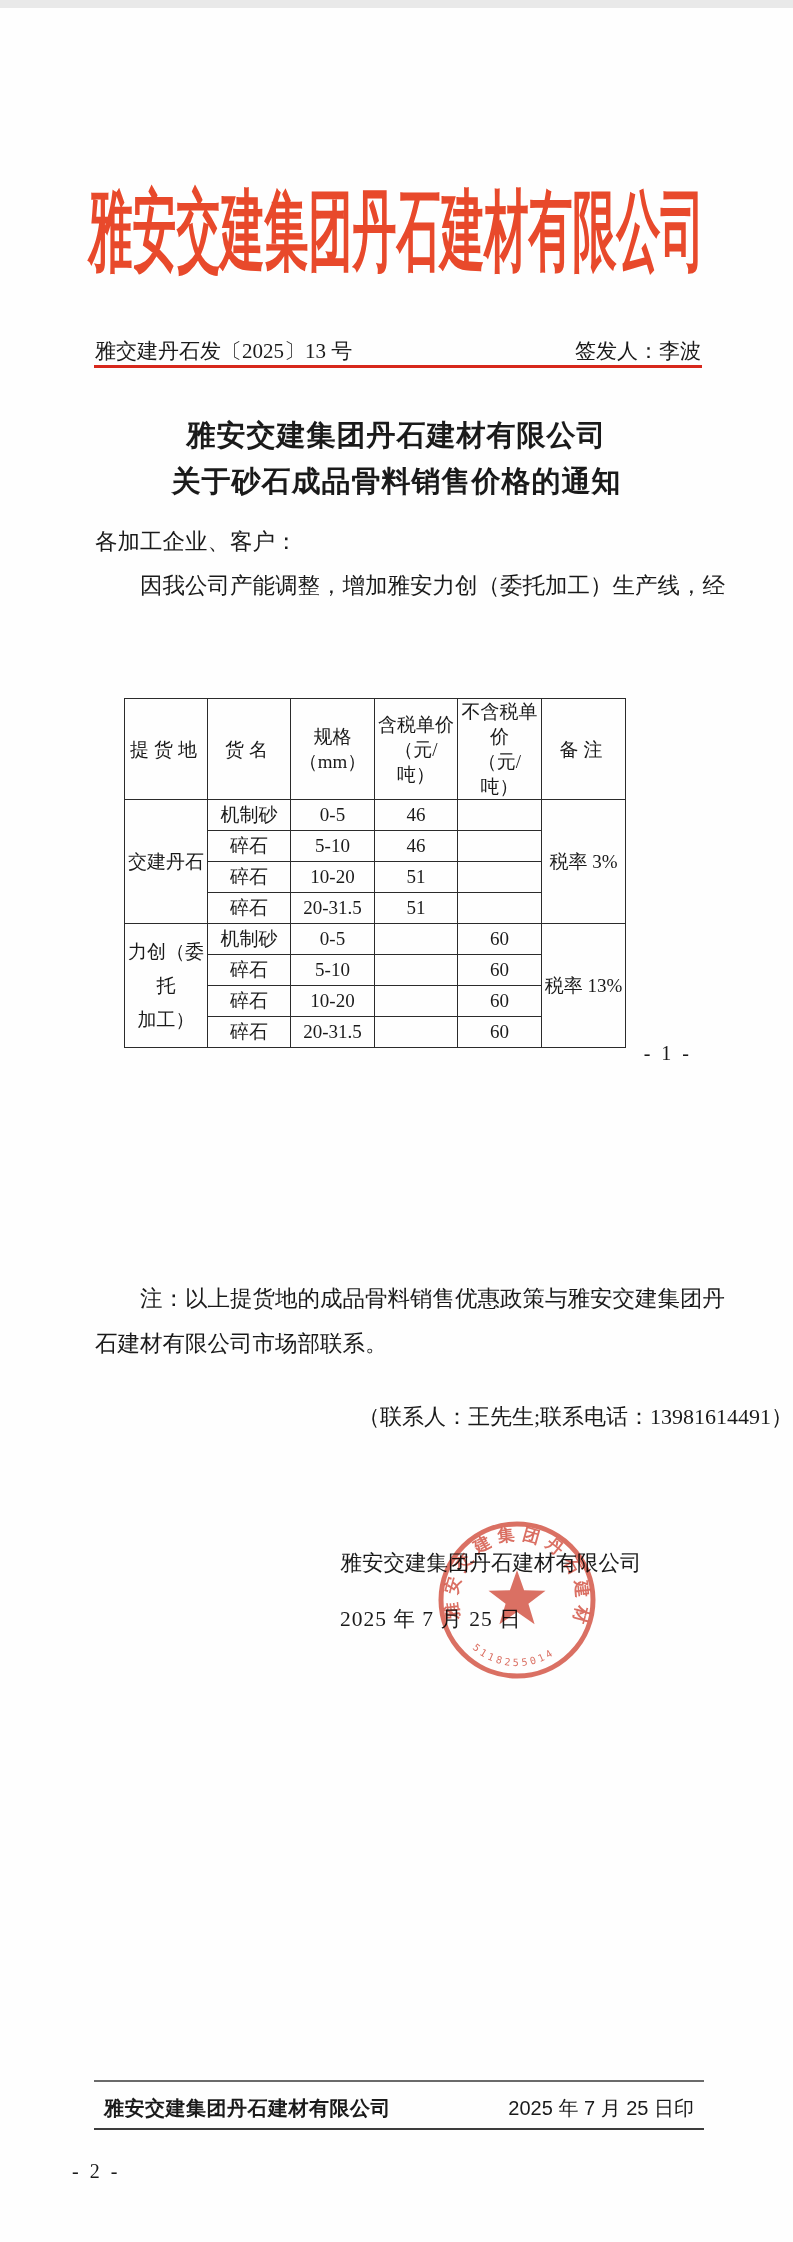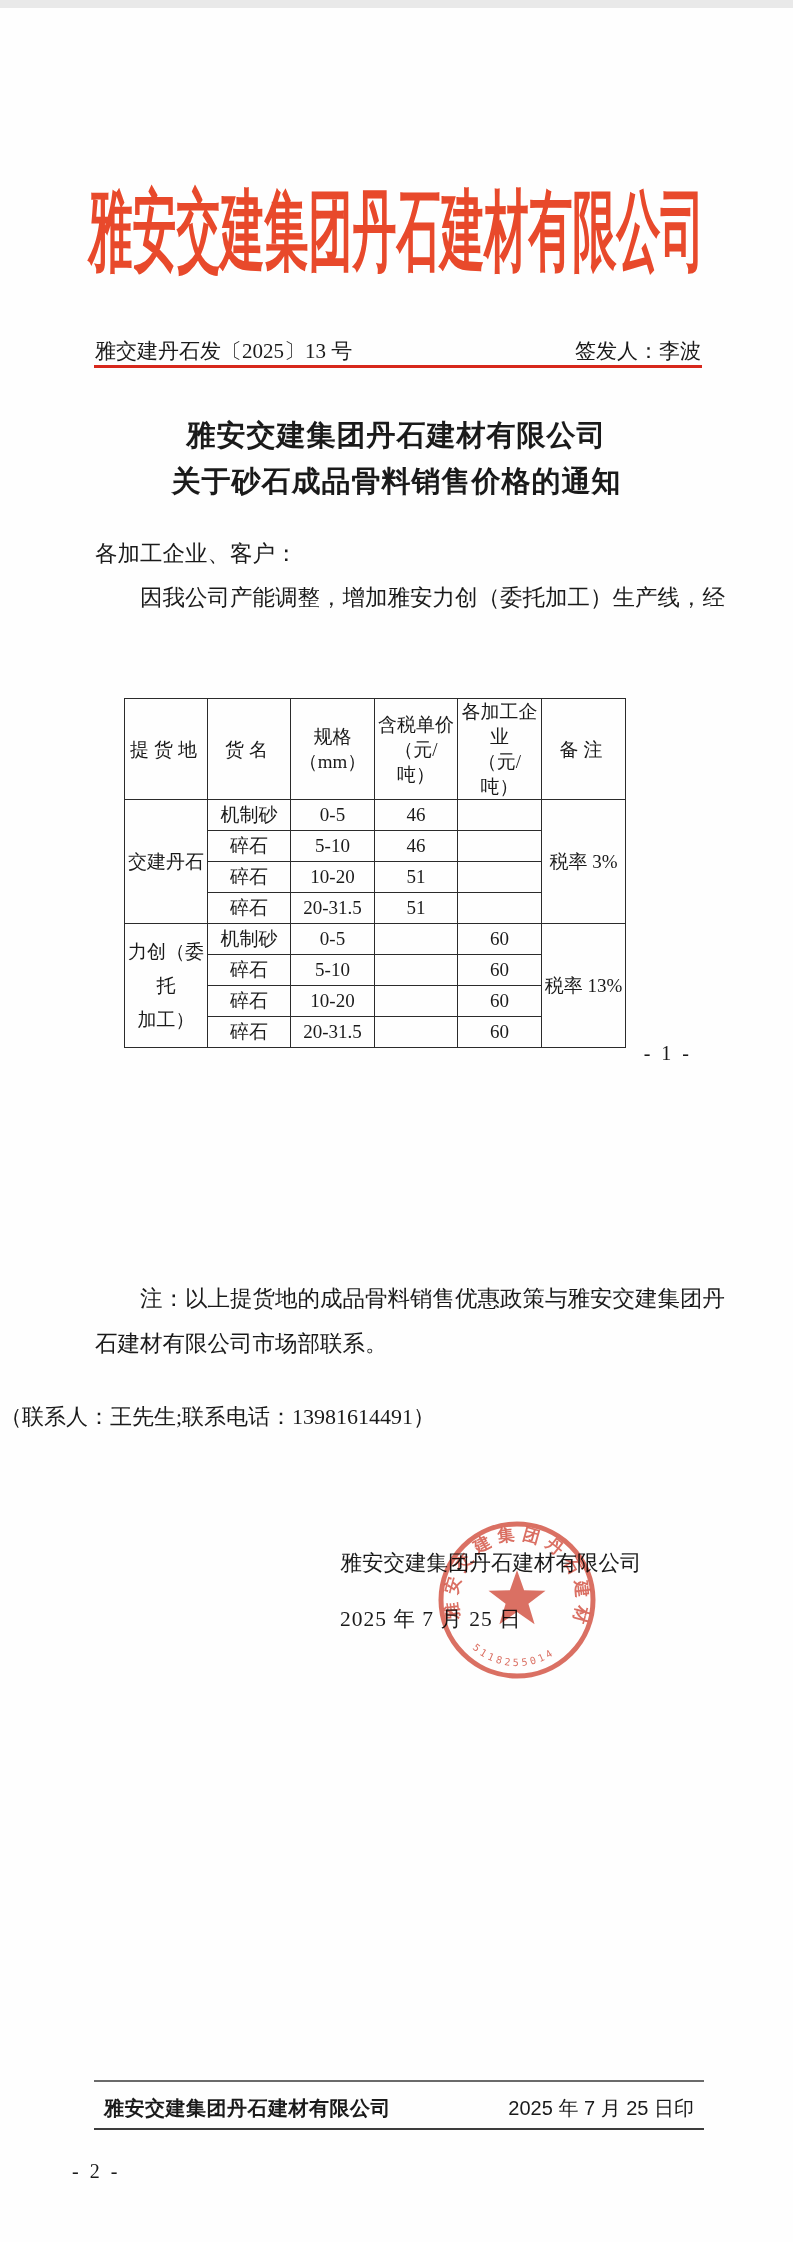--- a/index.html
+++ b/index.html
@@ -32,21 +32,21 @@
   .redrule{top:357px;left:94px;width:608px;height:3px;}
   
   .notice-title{
     top:404px;left:0;width:100%;
     text-align:center;font-weight:bold;font-size:29px;line-height:46px;
     font-family:"Liberation Sans","DejaVu Sans",sans-serif;
     letter-spacing:1px;
   }
   
   .bodytext{
-    top:524px;left:95px;width:612px;
+    top:512px;left:95px;width:612px;
     font-size:22.5px;line-height:44px;white-space:nowrap;
   }
   .indent{padding-left:45px;}
   
   table.price{
     position:absolute;top:690px;left:124px;
     border-collapse:collapse;table-layout:fixed;
     width:471px;
     font-size:19px;
   }
@@ -56,21 +56,21 @@
     height:30px;padding:0 2px;overflow:hidden;
   }
   table.price tr.head td{height:56px;line-height:25px;}
   table.price td.sp{letter-spacing:5px;}
   .pageno1{top:1034px;left:95px;width:597px;text-align:right;font-size:20px;letter-spacing:3px;}
   
   .notetext{
     top:1268px;left:95px;width:616px;
     font-size:22.5px;line-height:45px;white-space:nowrap;
   }
-  .contact{top:1394px;left:0;width:100%;text-align:left;font-size:22px;}
+  .contact{top:1394px;left:0;width:100%;text-align:right;font-size:22px;}
   .sign-company{top:1540px;left:340px;width:302px;text-align:center;font-size:21.5px;white-space:nowrap;}
   .sign-date{top:1596px;left:340px;width:290px;text-align:left;font-size:21.5px;letter-spacing:1px;white-space:nowrap;}
   .sealwrap{top:1507px;left:432px;width:170px;height:170px;mix-blend-mode:multiply;opacity:.88;}
   
   .footrule1{top:2072px;left:94px;width:610px;height:2px;background:#6a6a6a;}
   .footrule2{top:2120px;left:94px;width:610px;height:2px;background:#3d3d3d;}
   .footline{
     top:2082px;left:104px;width:590px;
     display:flex;justify-content:space-between;align-items:center;
     font-size:20px;line-height:36px;
@@ -109,21 +109,21 @@
     <tbody>
         <tr class="head">
       <td style="width:78px" class="sp"><span>提货地</span></td>
       <td style="width:78px" class="sp"><span>货名</span></td>
       <td style="width:79px"><span>规格（mm）</span></td>
       <td style="width:78px">
         <div>含税单价</div>
         <div>（元/吨）</div>
       </td>
       <td style="width:79px">
-        <div>各加工企业</div>
+        <div>不含税单价</div>
         <div>（元/吨）</div>
       </td>
       <td style="width:79px" class="sp"><span>备注</span></td>
     </tr>
 
     <tr>
       <td rowspan="4">
         <div>交建丹石</div>
       </td>
       <td>机制砂</td>

